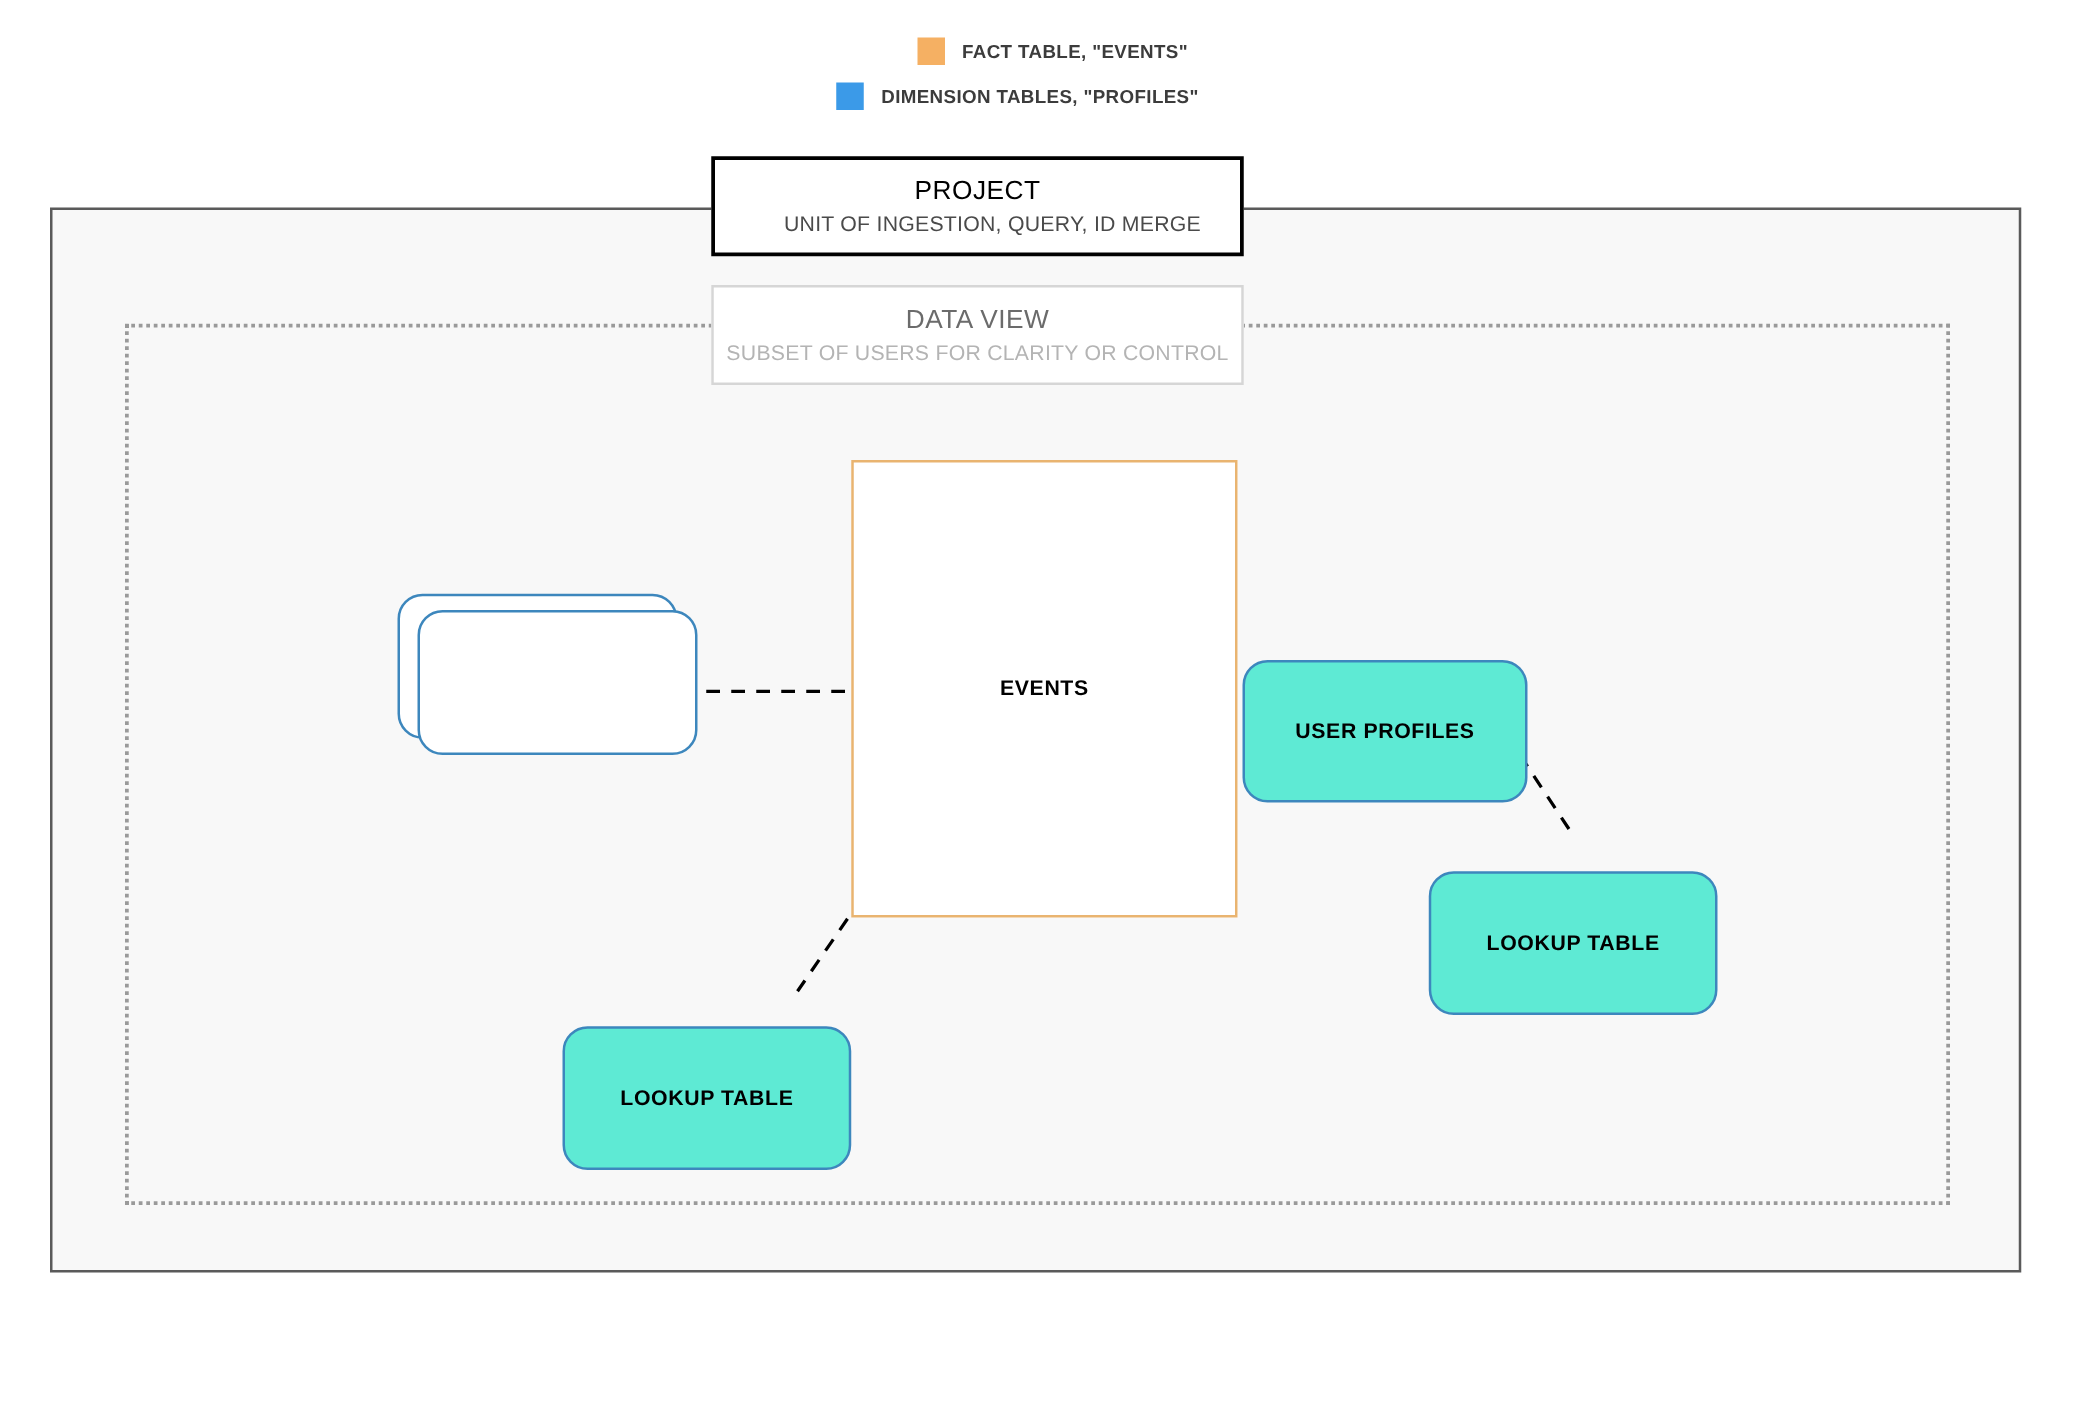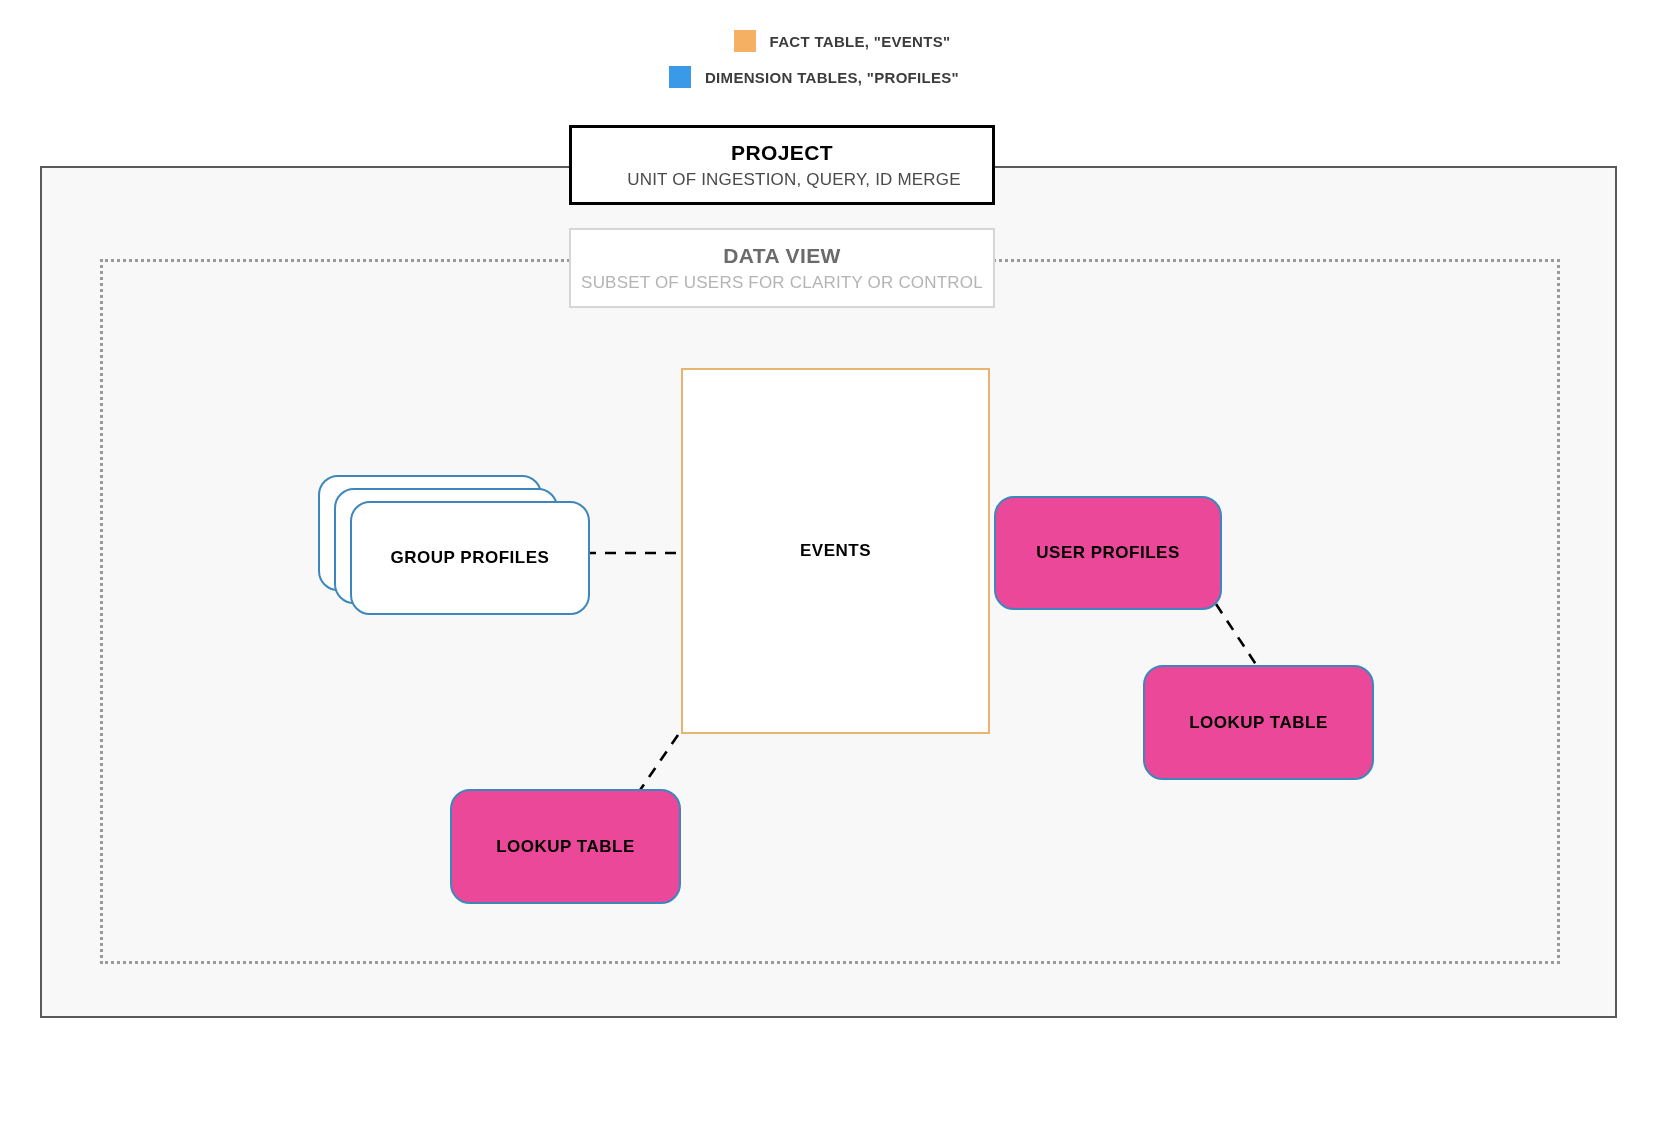--- a/index.html
+++ b/index.html
@@ -87,42 +87,42 @@
   }
   .project-card {
     left: 569px;
     top: 125px;
     width: 426px;
     height: 80px;
     border: 3px solid #000000;
   }
   .project-card .card-title {
     font-size: 21px;
-    font-weight: bold;
+    font-weight: normal;
     color: #000000;
     letter-spacing: 0.4px;
     margin-bottom: 5px;
   }
   .project-card .card-sub {
     font-size: 17px;
     color: #4a4a4a;
     letter-spacing: 0.2px;
     margin-left: 24px;
   }
 
   .dataview-card {
     left: 569px;
     top: 228px;
     width: 426px;
     height: 80px;
     border: 2px solid #d6d6d6;
   }
   .dataview-card .card-title {
     font-size: 21px;
-    font-weight: bold;
+    font-weight: normal;
     color: #6b6b6b;
     letter-spacing: 0.4px;
     margin-bottom: 5px;
   }
   .dataview-card .card-sub {
     font-size: 17px;
     color: #b4b4b4;
     letter-spacing: 0.2px;
   }
 
@@ -146,24 +146,25 @@
     color: #000000;
     letter-spacing: 0.5px;
   }
 
   
   .dim-box {
     position: absolute;
     box-sizing: border-box;
     border: 2.5px solid #3d87bd;
     border-radius: 20px;
-    background: #ec4899;
-    display: flex;
-    align-items: center;
-    justify-content: center;
+    background: #5eead4;
+    display: flex;
+    align-items: center;
+    justify-content: center;
+    margin-top: 32px;
   }
   .dim-box .node-label {
     font-size: 17px;
     font-weight: bold;
     color: #000000;
     letter-spacing: 0.5px;
     white-space: nowrap;
   }
 
   
@@ -267,23 +268,20 @@
   <div class="card-sub">SUBSET OF USERS FOR CLARITY OR CONTROL</div>
 </div>
 
 <div class="events-box">
   <span class="node-label">EVENTS</span>
 </div>
 
 <div class="stack-wrap">
   <div class="stack-card stack-card-3"></div>
   <div class="stack-card stack-card-2"></div>
-  <div class="stack-card stack-card-1">
-    <span class="node-label">GROUP PROFILES</span>
-  </div>
 </div>
 
 <div class="dim-box user-profiles-box">
   <span class="node-label">USER PROFILES</span>
 </div>
 
 <div class="dim-box lookup-right-box">
   <span class="node-label">LOOKUP TABLE</span>
 </div>
 

